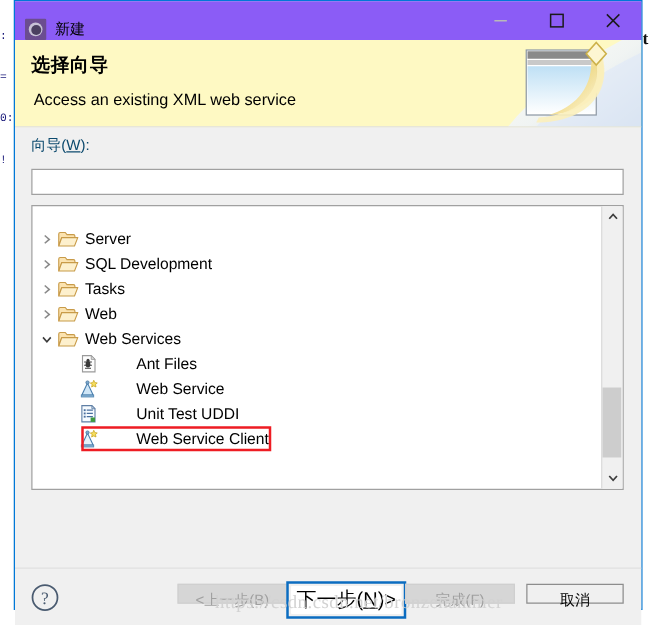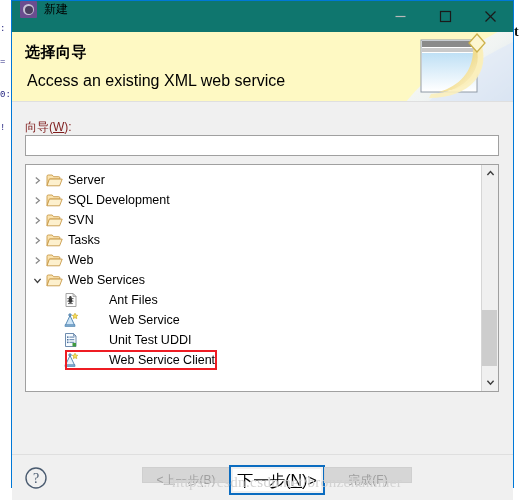--- a/index.html
+++ b/index.html
@@ -64,23 +64,23 @@
     height: 488px;
     background: #f0f0f0;
     border: 1px solid #0078d7;
     box-sizing: border-box;
   }
 
   
   .titlebar {
     position: relative;
     height: 31px;
-    background: #0f766e;
-    display: flex;
-    align-items: flex-start;
+    background: #8b5cf6;
+    display: flex;
+    align-items: flex-end;
   }
   .title-icon {
     margin-left: 8px;
     width: 17px; height: 17px;
     background: #6b4d8f;
     position: relative;
     border-radius: 1px;
     flex: none;
   }
   .title-icon::before {
@@ -134,41 +134,41 @@
     position: absolute;
     left: 13px; top: 11px;
     font-size: 15px;
     font-weight: bold;
     color: #000000;
     letter-spacing: 0.5px;
   }
   .banner-sub {
     position: absolute;
     left: 15px; top: 40px;
-    font-size: 16px;
+    font-size: 13px;
     color: #000000;
   }
   .banner-art {
     position: absolute;
     right: 0px; top: -8px;
     width: 150px; height: 82px;
   }
 
   
   .body-area {
     position: relative;
     background: #f0f0f0;
     height: 352px;
     padding: 0;
   }
   .field-label {
     position: absolute;
-    left: 13px; top: 17px;
+    left: 13px; top: 6px;
     font-size: 12px;
-    color: #7f1d1d;
+    color: #0c4a6e;
   }
   .field-label u { text-decoration: underline; }
   .wizard-input {
     position: absolute;
     left: 13px; top: 33px;
     width: 474px; height: 21px;
     box-sizing: border-box;
     border: 1px solid #a0a0a0;
     background: #ffffff;
     font-family: "Liberation Sans", sans-serif;
@@ -185,21 +185,21 @@
     box-sizing: border-box;
     border: 1px solid #a0a0a0;
     background: #ffffff;
     display: flex;
     overflow: hidden;
   }
   .tree-list {
     flex: 1 1 auto;
     overflow: hidden;
     position: relative;
-    padding-top: 5px;
+    padding-top: 16px;
   }
   .tree-row {
     height: 20px;
     display: flex;
     align-items: center;
     font-size: 12.5px;
     color: #000000;
     position: relative;
     white-space: nowrap;
   }
@@ -456,34 +456,20 @@
           </span>
           <span class="tree-icon">
             <svg width="17" height="15" viewBox="0 0 17 15">
               <path d="M1 3.2 C1 2.4 1.5 2 2.2 2 H6.2 L7.6 3.7 H12.8 C13.5 3.7 13.9 4.1 13.9 4.8 V6 H3.5 L1 12.6 Z" fill="#fbe3b0" stroke="#c89b49" stroke-width="0.9"></path>
               <path d="M3.4 6.1 H16.2 L13.6 12.8 H1 Z" fill="#fdf0cd" stroke="#c89b49" stroke-width="0.9"></path>
             </svg>
           </span>
           <span class="tree-label">SQL Development</span>
         </div>
 
-        <div class="tree-row indent-0">
-          <span class="twisty">
-            <svg class="tw-arrow" width="9" height="9" viewBox="0 0 9 9">
-                <polyline points="2.8,1.4 6.4,4.5 2.8,7.6" fill="none" stroke="#8b8b8b" stroke-width="1.3"></polyline>
-              </svg>
-          </span>
-          <span class="tree-icon">
-            <svg width="17" height="15" viewBox="0 0 17 15">
-              <path d="M1 3.2 C1 2.4 1.5 2 2.2 2 H6.2 L7.6 3.7 H12.8 C13.5 3.7 13.9 4.1 13.9 4.8 V6 H3.5 L1 12.6 Z" fill="#fbe3b0" stroke="#c89b49" stroke-width="0.9"></path>
-              <path d="M3.4 6.1 H16.2 L13.6 12.8 H1 Z" fill="#fdf0cd" stroke="#c89b49" stroke-width="0.9"></path>
-            </svg>
-          </span>
-          <span class="tree-label">SVN</span>
-        </div>
 
         <div class="tree-row indent-0">
           <span class="twisty">
             <svg class="tw-arrow" width="9" height="9" viewBox="0 0 9 9">
                 <polyline points="2.8,1.4 6.4,4.5 2.8,7.6" fill="none" stroke="#8b8b8b" stroke-width="1.3"></polyline>
               </svg>
           </span>
           <span class="tree-icon">
             <svg width="17" height="15" viewBox="0 0 17 15">
               <path d="M1 3.2 C1 2.4 1.5 2 2.2 2 H6.2 L7.6 3.7 H12.8 C13.5 3.7 13.9 4.1 13.9 4.8 V6 H3.5 L1 12.6 Z" fill="#fbe3b0" stroke="#c89b49" stroke-width="0.9"></path>
@@ -611,17 +597,18 @@
     </button>
 
     <button class="btn btn-back disabled">&lt;上一步(B)</button>
 
     <button class="btn-next-focus">
       <span class="btn-next-inner"><span>下一步(</span><u>N</u><span>)&gt;</span></span>
     </button>
 
     <button class="btn btn-finish disabled">完成(F)</button>
 
+    <button class="btn btn-cancel enabled">取消</button>
   </div>
 
 </div>
 
 <div class="watermark">https://csdn.csdn.net/bronzehammer</div>
 
 </body></html>

